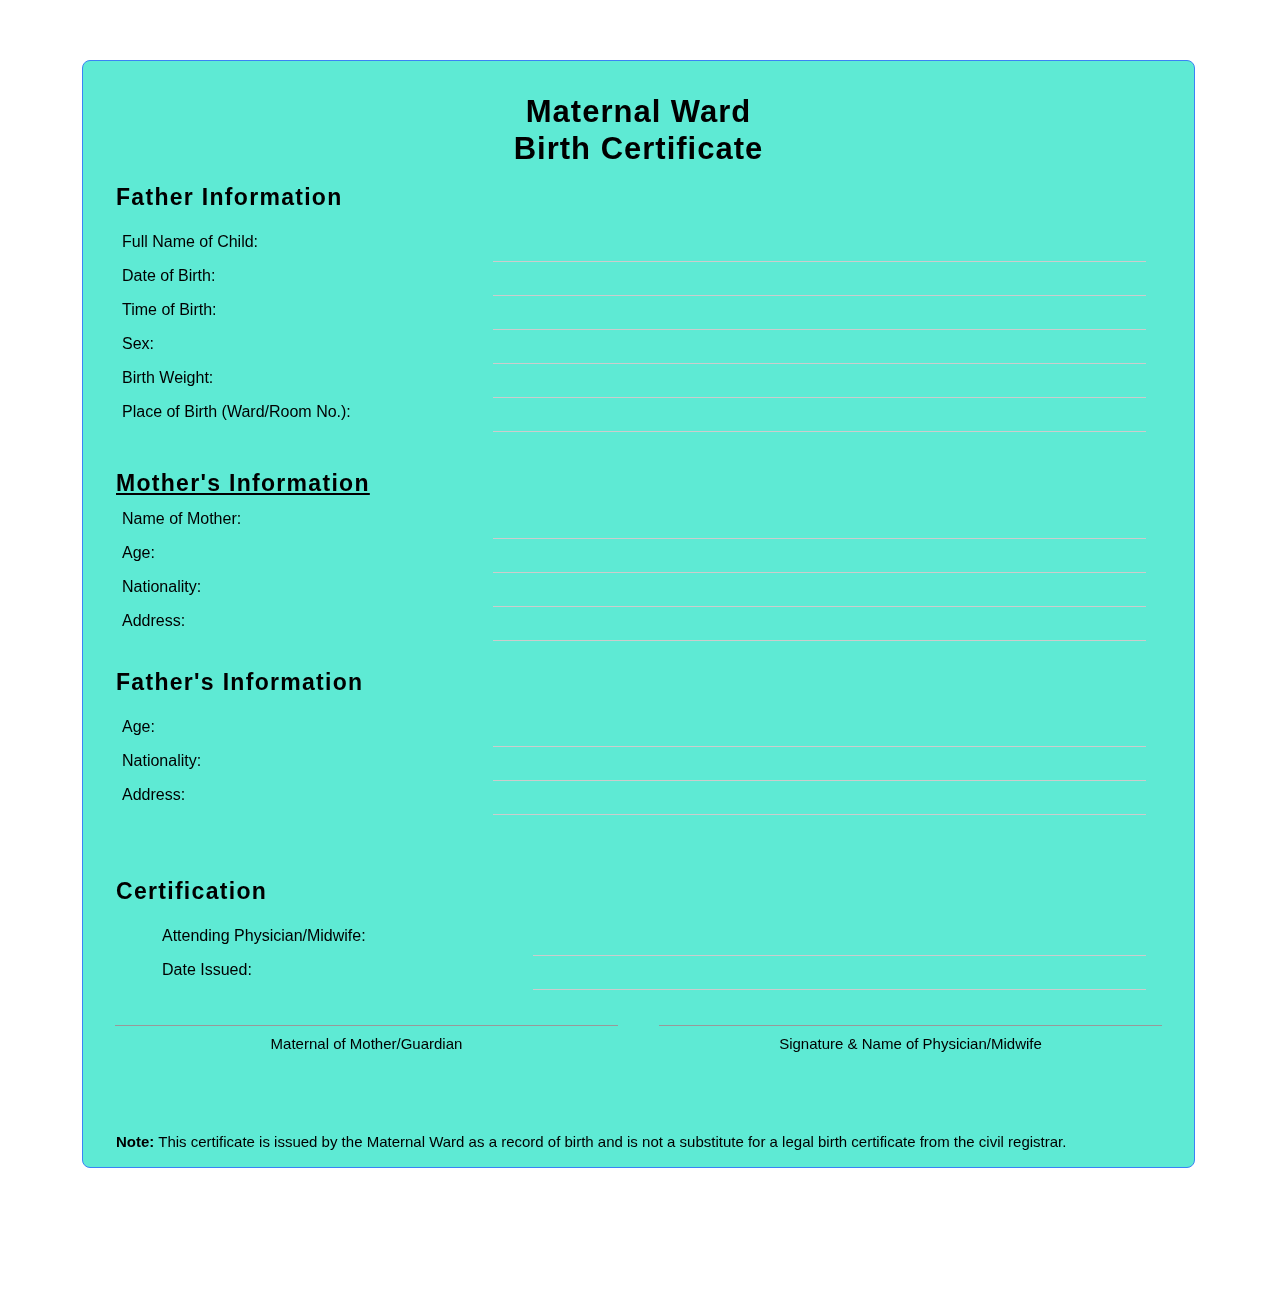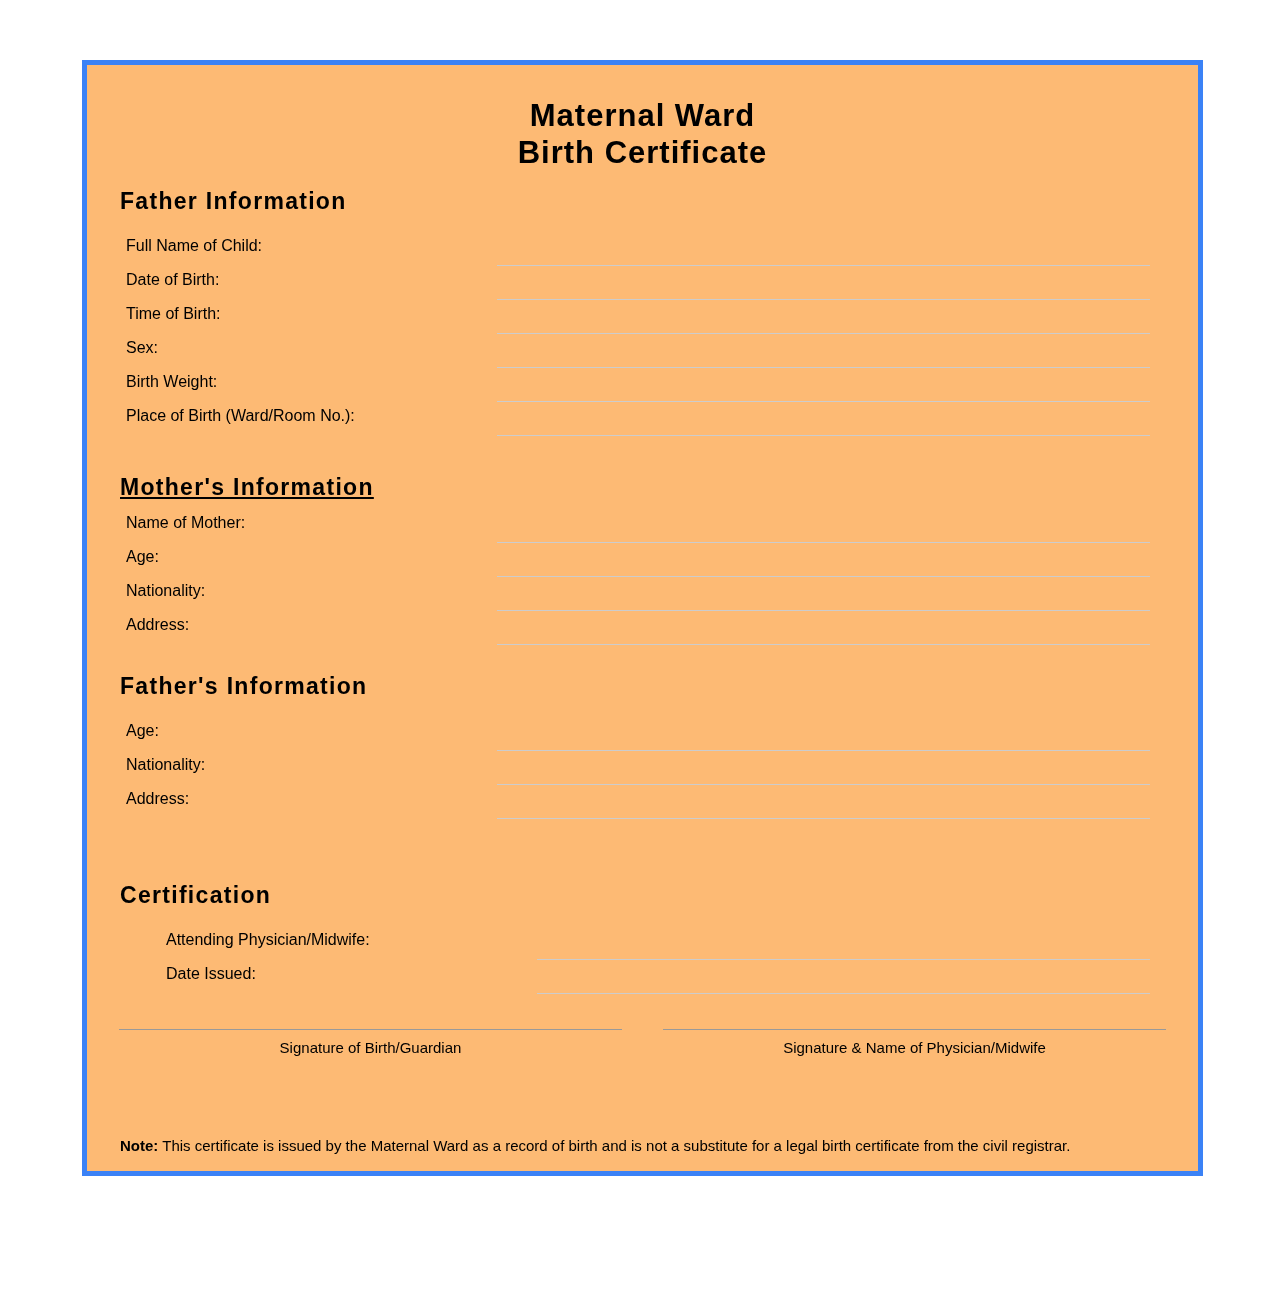--- a/index.html
+++ b/index.html
@@ -1,19 +1,19 @@
 <!DOCTYPE html>
 <html><head>
 <meta charset="utf-8">
 <style>
   html, body { margin: 0; padding: 0; background: #ffffff; }
   body { width: 1278px; height: 1300px; font-family: "Liberation Sans", sans-serif; color: #000; position: relative; }
   .card {
     position: absolute; left: 82px; top: 60px; width: 1111px; height: 1106px;
-    border: 5px solid #3b82f6; border-radius: 0; background: #fdba74;
+    border: 1px solid #3b82f6; border-radius: 8px; background: #5eead4;
     box-sizing: content-box;
   }
   .inner { position: absolute; left: 32px; right: 32px; top: 0; }
   .title {
     text-align: center; font-weight: bold; font-size: 31px; letter-spacing: 1px;
     line-height: 37px; margin: 0; position: absolute; left: 0; right: 0; top: 32px;
   }
   .section-heading {
     position: absolute; left: 1px; font-weight: bold; font-size: 23px; letter-spacing: 1.3px; margin: 0;
     line-height: 28px;
@@ -116,21 +116,21 @@
         <input class="field" type="text" value="" style="">
       </div>
       <div class="row">
         <span class="label">Date Issued:</span>
         <input class="field" type="text" value="" style="">
       </div>
     </div>
 
     <div class="sig-block" style="left:0;">
       <div class="sig-line"></div>
-      <div class="sig-caption">Signature of Birth/Guardian</div>
+      <div class="sig-caption">Maternal of Mother/Guardian</div>
     </div>
     <div class="sig-block" style="right:0;">
       <div class="sig-line"></div>
       <div class="sig-caption">Signature &amp; Name of Physician/Midwife</div>
     </div>
 
     <p class="note"><b>Note:</b><span> This certificate is issued by the Maternal Ward as a record of birth and is not a substitute for a legal birth certificate from the civil registrar.</span></p>
 
   </div>
 </div>

